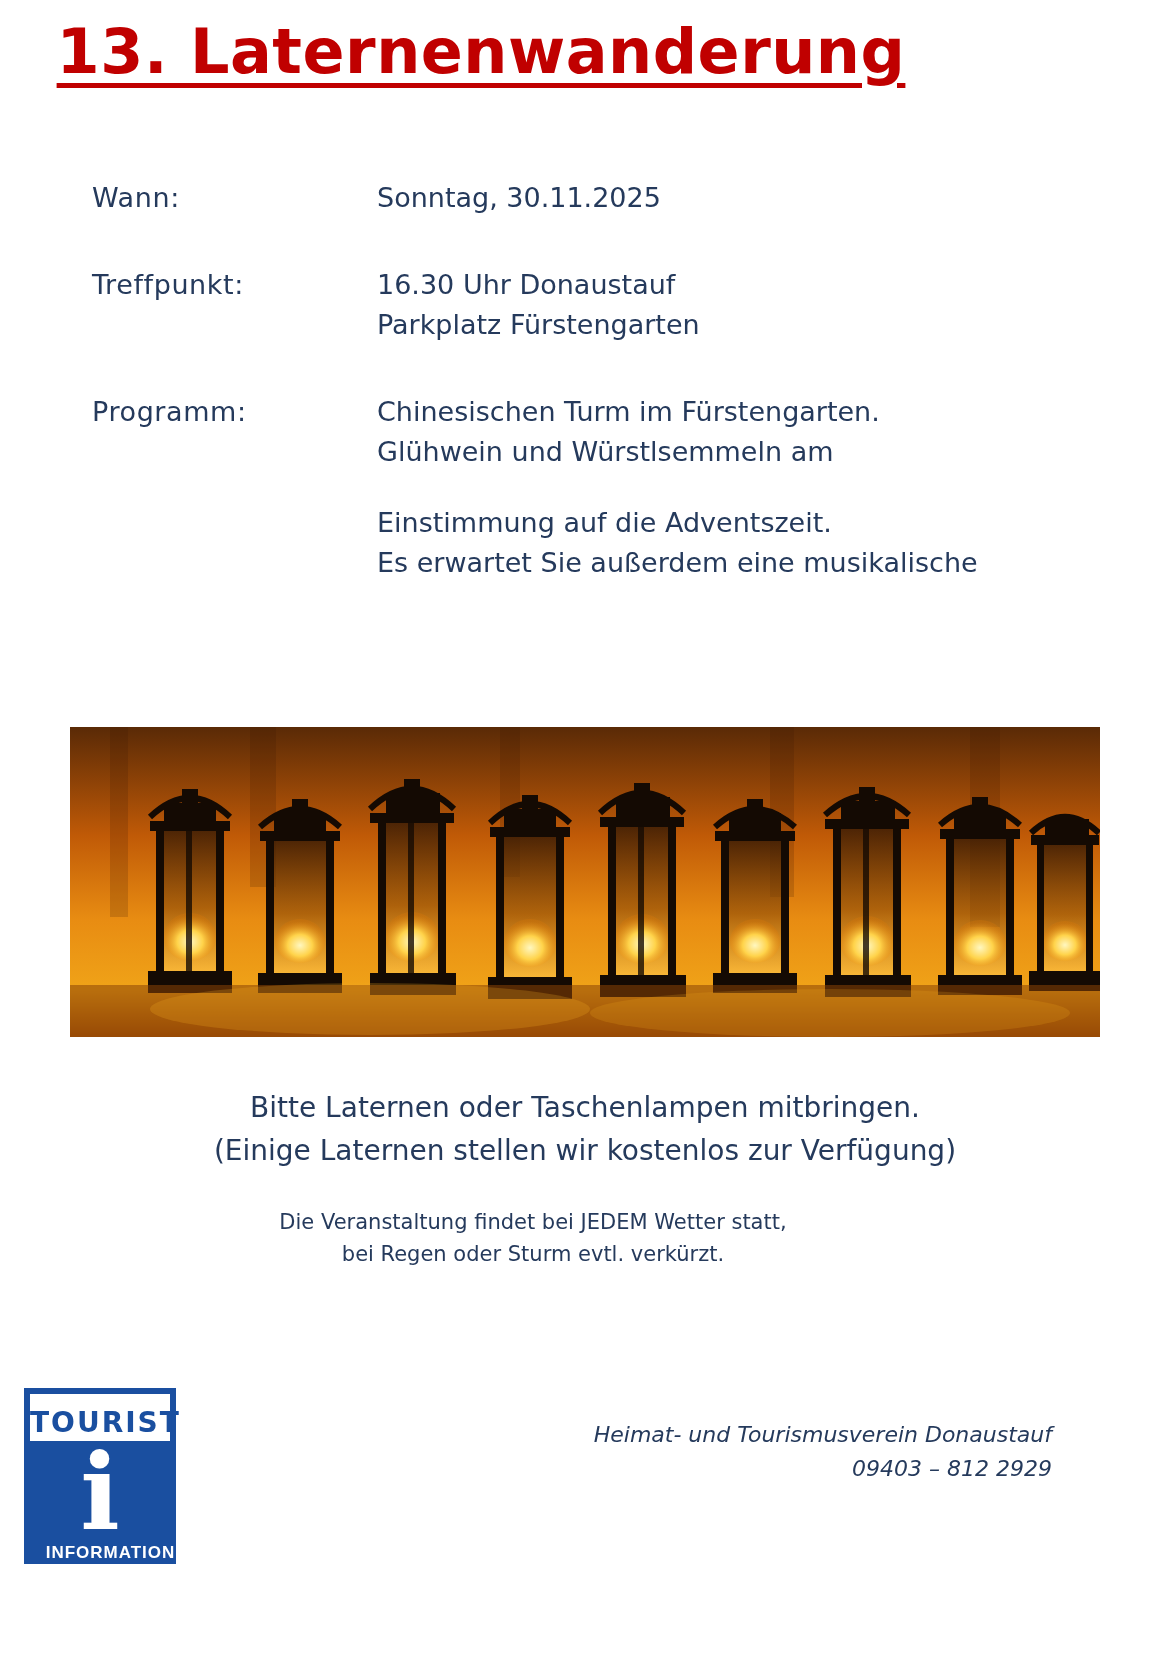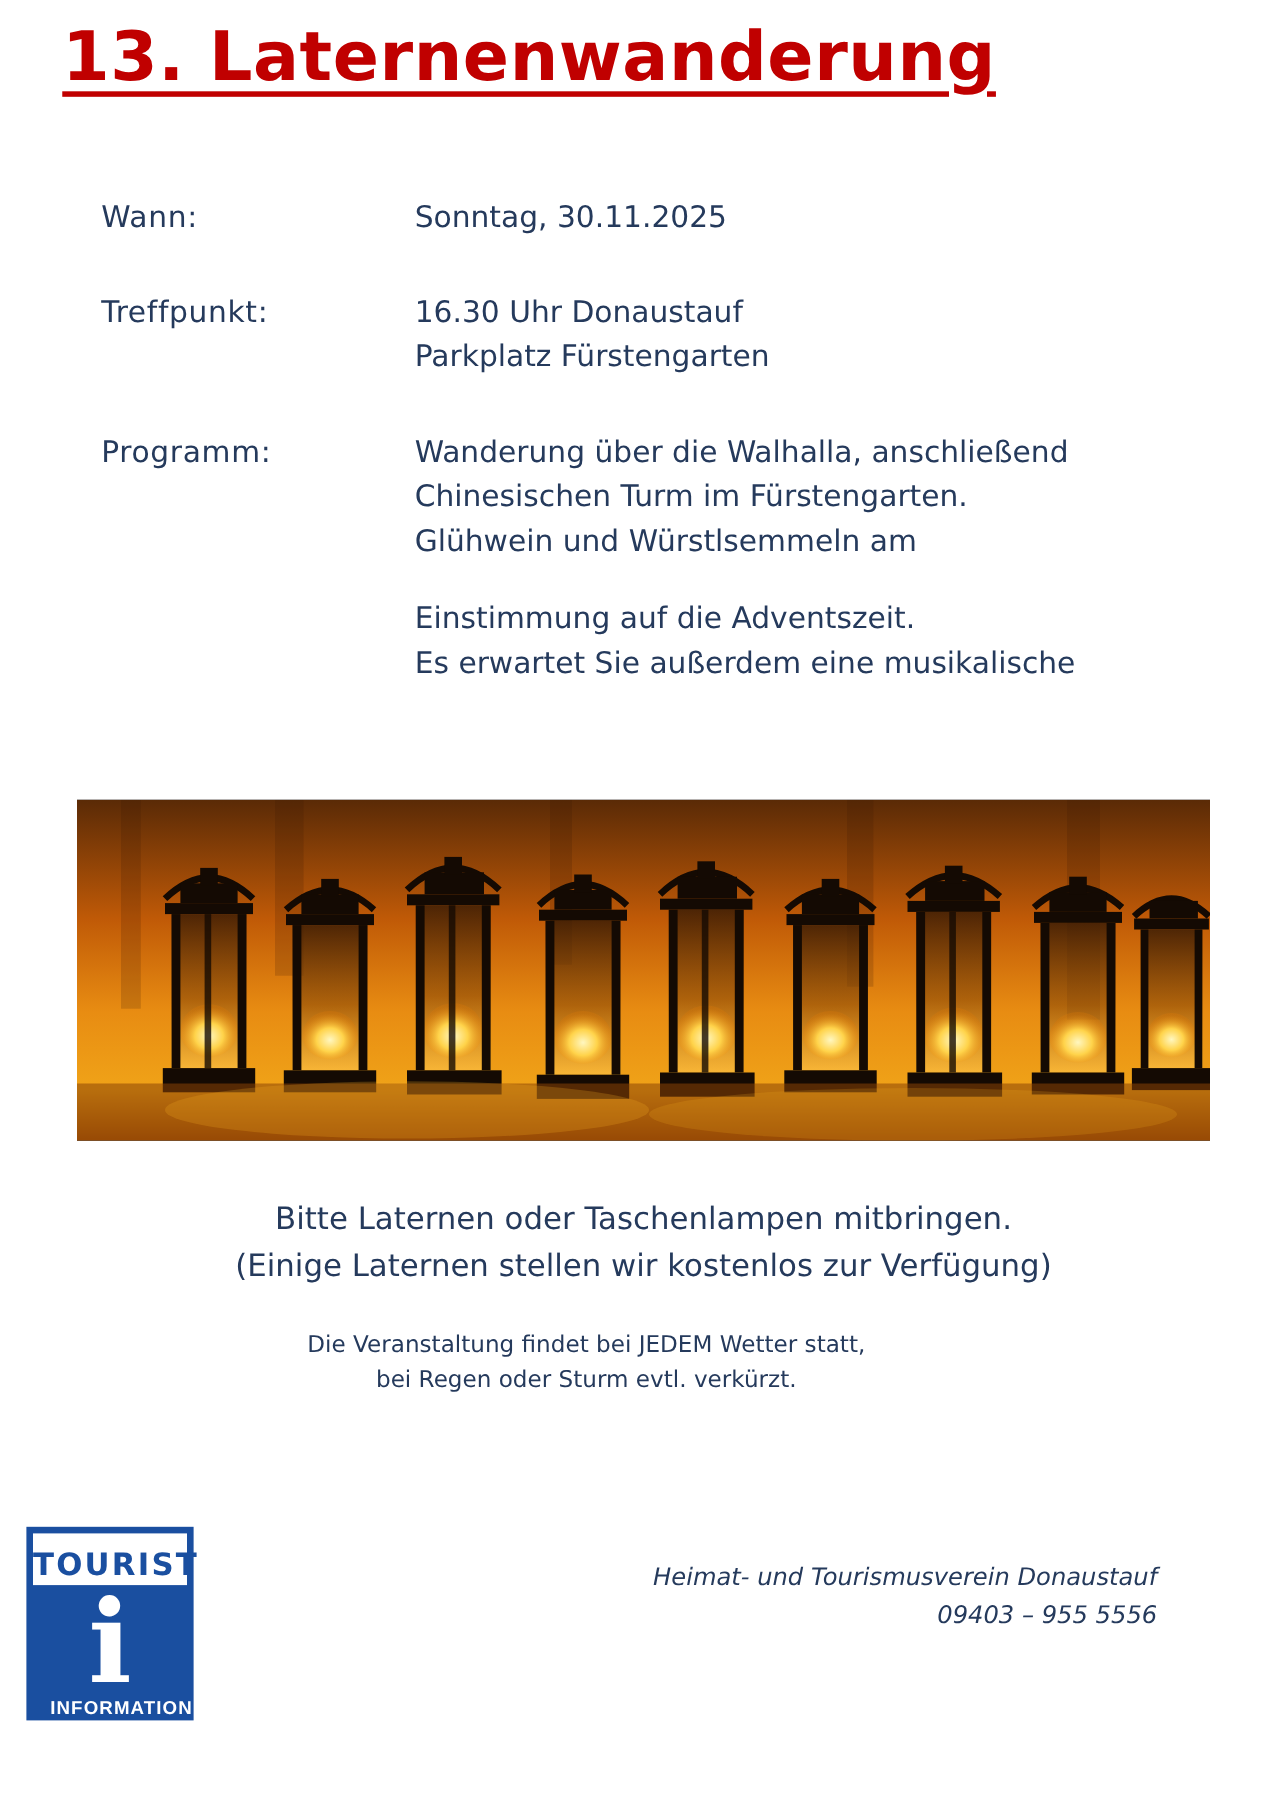--- a/index.html
+++ b/index.html
@@ -184,21 +184,20 @@
       <div class="info-label">Treffpunkt:</div>
       <div class="info-value">
         <span class="line">16.30 Uhr Donaustauf</span>
         <span class="line">Parkplatz Fürstengarten</span>
       </div>
     </div>
 
     <div class="info-row">
       <div class="info-label">Programm:</div>
       <div class="info-value">
-        <span class="line">Wanderung über die Walhalla, anschließend</span>
         <span class="line">Chinesischen Turm im Fürstengarten.</span>
         <span class="line">Glühwein und Würstlsemmeln am</span>
         <span class="gap"></span>
         <span class="line">Einstimmung auf die Adventszeit.</span>
         <span class="line">Es erwartet Sie außerdem eine musikalische</span>
       </div>
     </div>
 
   </div>
 
@@ -365,16 +364,16 @@
   </div>
 
   <div class="logo">
     <span class="logo-top">TOURIST</span>
     <span class="logo-i">i</span>
     <span class="logo-bottom">INFORMATION</span>
   </div>
 
   <div class="footer">
     <span class="line">Heimat- und Tourismusverein Donaustauf</span>
-    <span class="line">09403 – 955 5556</span>
+    <span class="line">09403 – 812 2929</span>
   </div>
 
 </div>
 
 </body></html>

